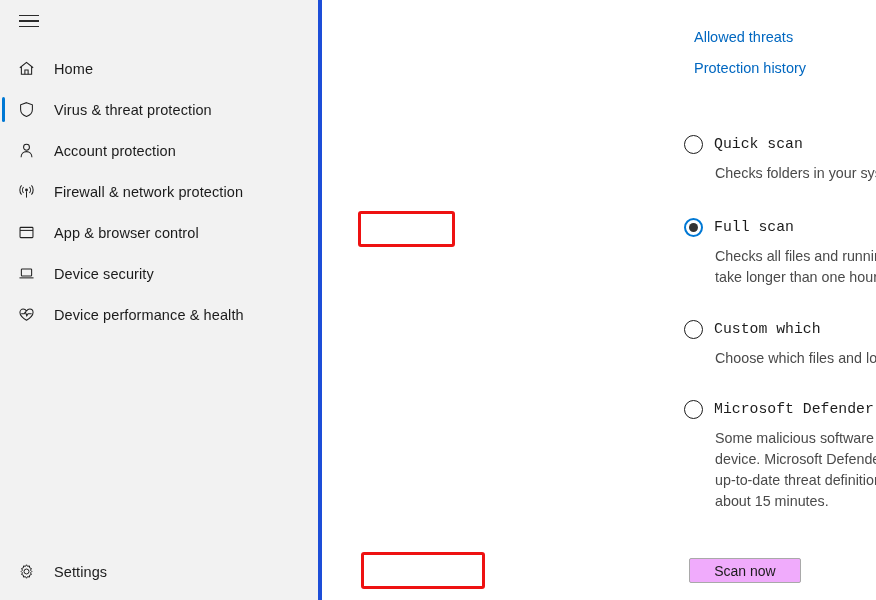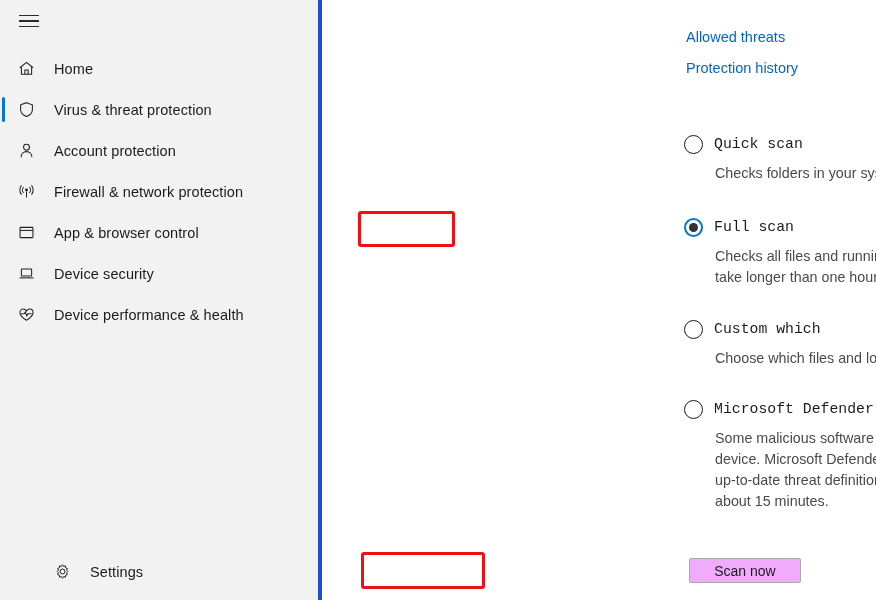--- a/index.html
+++ b/index.html
@@ -95,21 +95,20 @@
     color: #1b1b1b;
     letter-spacing: 0.1px;
     white-space: nowrap;
   }
 
   .settings-item {
     position: absolute;
     left: 0;
     bottom: 8px;
     width: 290px;
-    padding-left: 36px;
   }
 
   
   .main {
     position: relative;
     flex: 1;
     height: 600px;
     background: #ffffff;
   }
 
@@ -118,20 +117,21 @@
     left: 364px;
     top: 22px;
   }
   .link {
     display: block;
     font-size: 14.5px;
     color: #0067c0;
     line-height: 31px;
     cursor: pointer;
     width: max-content;
+    margin-left: 8px;
   }
 
   .scan-options {
     position: absolute;
     left: 362px;
     top: 128px;
     width: 500px;
   }
 
   .option { position: relative; }

